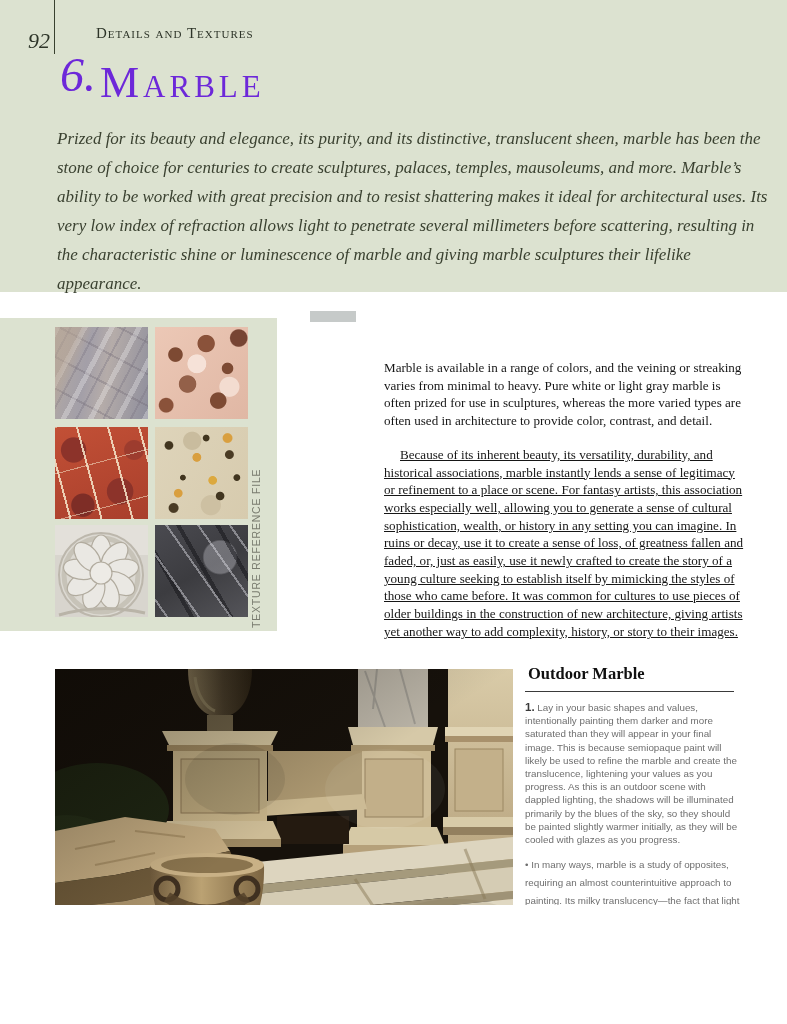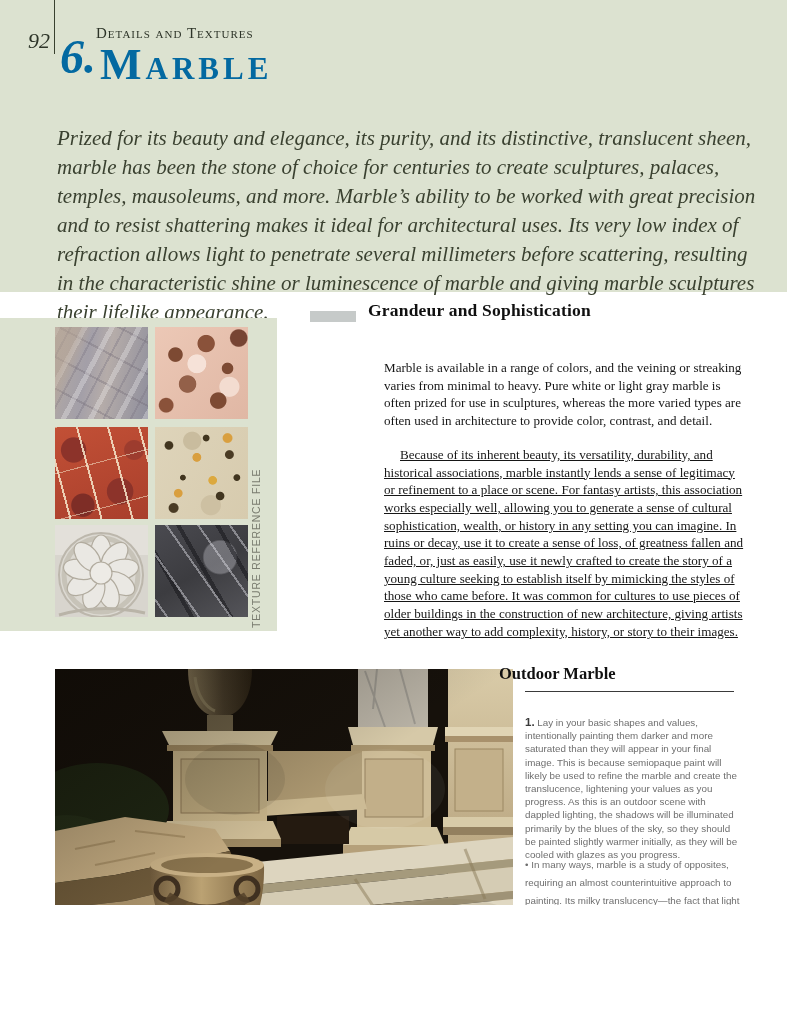--- a/index.html
+++ b/index.html
@@ -5,26 +5,26 @@
   html,body{margin:0;padding:0;background:#ffffff;}
   #page{position:relative;width:787px;height:905px;background:#ffffff;overflow:hidden;
         font-family:"Liberation Serif",serif;}
 
   
   .band{position:absolute;left:0;top:0;width:787px;height:292px;background:#dce2d0;}
   .pagenum{position:absolute;left:28px;top:28px;font-style:italic;font-size:22px;color:#2d3428;}
   .vrule{position:absolute;left:54px;top:0;width:1px;height:54px;background:#39412f;}
   .chapter{position:absolute;left:69px;top:25px;font-variant:small-caps;font-size:15px;
            letter-spacing:1px;color:#2d3428;margin-left:27px;}
-  .title{position:absolute;left:60px;top:33px;color:#0369a1;white-space:nowrap;font-weight:bold;}
+  .title{position:absolute;left:60px;top:51px;color:#6d28d9;white-space:nowrap;}
   .title .num{font-size:48px;font-style:italic;line-height:1;vertical-align:top;}
   .title .word{font-variant:small-caps;font-size:44px;letter-spacing:4px;line-height:1;
                margin-left:4px;vertical-align:top;position:relative;top:10px;}
   .intro{position:absolute;left:57px;top:124px;width:712px;font-style:italic;
-         font-size:21px;line-height:29px;color:#3a4130;}
+         font-size:17px;line-height:29px;color:#3a4130;}
 
   
   .tex-panel{position:absolute;left:0;top:318px;width:277px;height:313px;background:#dce2d0;}
   .sw{position:absolute;width:93px;height:92px;}
   #sw1{left:55px;top:327px;background:
       linear-gradient(113deg,rgba(186,167,148,.55) 0 18%,rgba(0,0,0,0) 30%),
       repeating-linear-gradient(118deg,rgba(255,255,255,.28) 0 5px,rgba(0,0,0,0) 5px 13px,rgba(122,116,130,.35) 13px 15px,rgba(0,0,0,0) 15px 24px),
       repeating-linear-gradient(28deg,rgba(0,0,0,0) 0 26px,rgba(108,100,112,.30) 26px 28px),
       linear-gradient(100deg,#b3aaa4 0%,#a39fa8 35%,#b5aca9 55%,#8e8e9c 100%);}
   #sw2{left:155px;top:327px;background:
@@ -76,24 +76,24 @@
   .gray-bar{position:absolute;left:310px;top:311px;width:46px;height:11px;background:#c6cac9;}
   .sec-head{position:absolute;left:368px;top:300px;font-size:17.5px;font-weight:bold;color:#101010;
             letter-spacing:0.2px;}
   .bodycol{position:absolute;left:368px;top:343px;width:393px;font-size:13.1px;line-height:17.7px;
            color:#161616;}
   .bodycol p{margin:16px;}
   .bodycol p.indent{text-indent:16px;text-decoration:underline;}
 
   
   .photo{position:absolute;left:55px;top:669px;width:458px;height:304px;}
-  .tut-head{position:absolute;left:499px;top:664px;font-size:16.5px;font-weight:bold;color:#101010;}
+  .tut-head{position:absolute;left:528px;top:664px;font-size:16.5px;font-weight:bold;color:#101010;}
   .tut-rule{position:absolute;left:525px;top:691px;width:209px;height:1px;background:#3a3a3a;}
   .tut-step{position:absolute;left:525px;top:701px;width:215px;
-            font-family:"Liberation Sans",sans-serif;font-size:9.8px;line-height:13.2px;color:#6e6e6e;margin-top:15px;}
+            font-family:"Liberation Sans",sans-serif;font-size:9.8px;line-height:13.2px;color:#6e6e6e;}
   .tut-step .stepnum{font-weight:bold;font-size:11.5px;color:#3a3a3a;}
   .tut-bullet{position:absolute;left:525px;top:856px;width:215px;
             font-family:"Liberation Sans",sans-serif;font-size:9.8px;line-height:18px;color:#6e6e6e;}
 </style>
 </head>
 <body>
 
 <div id="page">
 
   <div class="band"></div>
@@ -128,21 +128,20 @@
         <ellipse cx="46" cy="27" rx="10" ry="17" transform="rotate(320 46 48)"></ellipse>
       </g>
       <circle cx="46" cy="48" r="11" fill="#edebe6" stroke="#b1ab9e" stroke-width="1.2"></circle>
       <path d="M4,90 Q46,78 90,88" fill="none" stroke="#b9b4a8" stroke-width="3"></path>
     </svg>
   </div>
   <div class="sw" id="sw6"></div>
   <div class="tex-label">TEXTURE REFERENCE FILE</div>
 
   <div class="gray-bar"></div>
-  <div class="sec-head">Grandeur and Sophistication</div>
   <div class="bodycol">
     <p>Marble is available in a range of colors, and the veining or streaking varies from minimal to heavy. Pure white or light gray marble is often prized for use in sculptures, whereas the more varied types are often used in architecture to provide color, contrast, and detail.</p>
     <p class="indent">Because of its inherent beauty, its versatility, durability, and historical associations, marble instantly lends a sense of legitimacy or refinement to a place or scene. For fantasy artists, this association works especially well, allowing you to generate a sense of cultural sophistication, wealth, or history in any setting you can imagine. In ruins or decay, use it to create a sense of loss, of greatness fallen and faded, or, just as easily, use it newly crafted to create the story of a young culture seeking to establish itself by mimicking the styles of those who came before. It was common for cultures to use pieces of older buildings in the construction of new architecture, giving artists yet another way to add complexity, history, or story to their images.</p>
   </div>
 
   <div class="photo">
     <svg width="458" height="304" viewBox="0 0 458 304" preserveAspectRatio="none">
       <defs>
         <linearGradient id="gtan" x1="0" y1="0" x2="0" y2="1">
           <stop offset="0" stop-color="#d9cba8"></stop>

